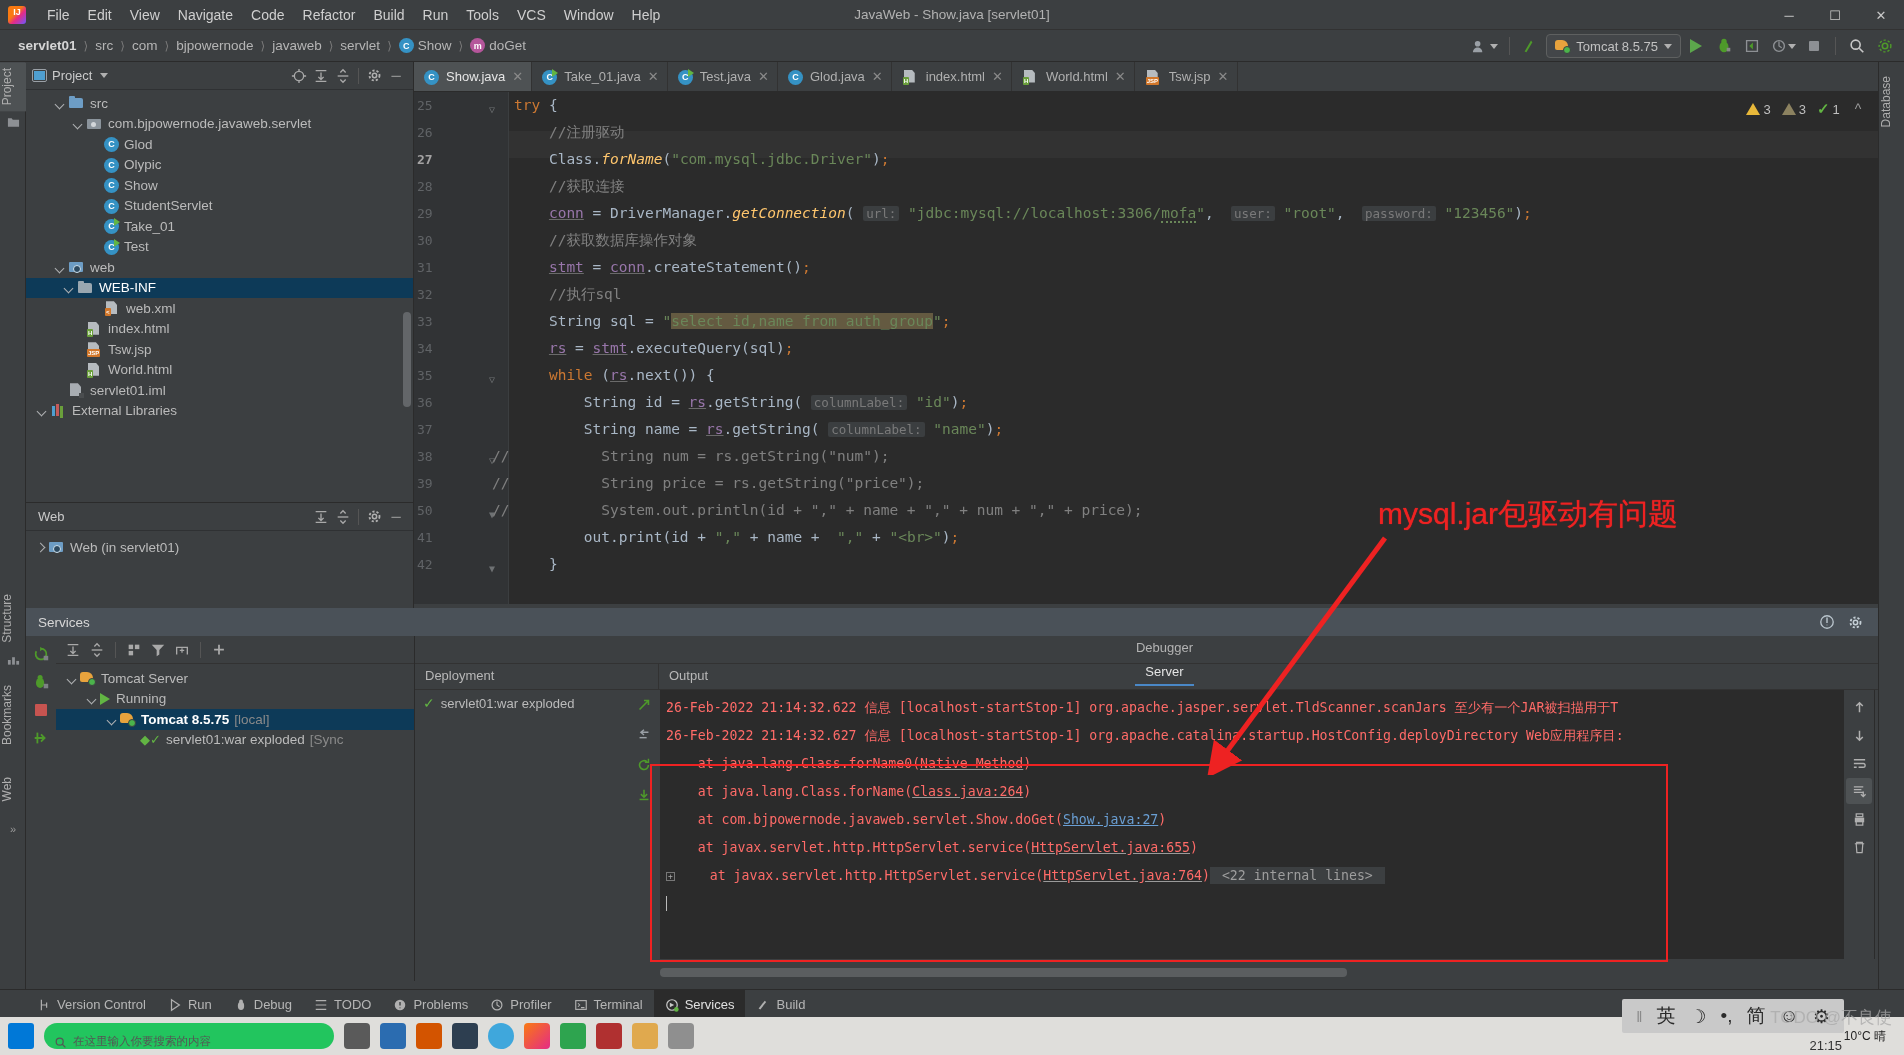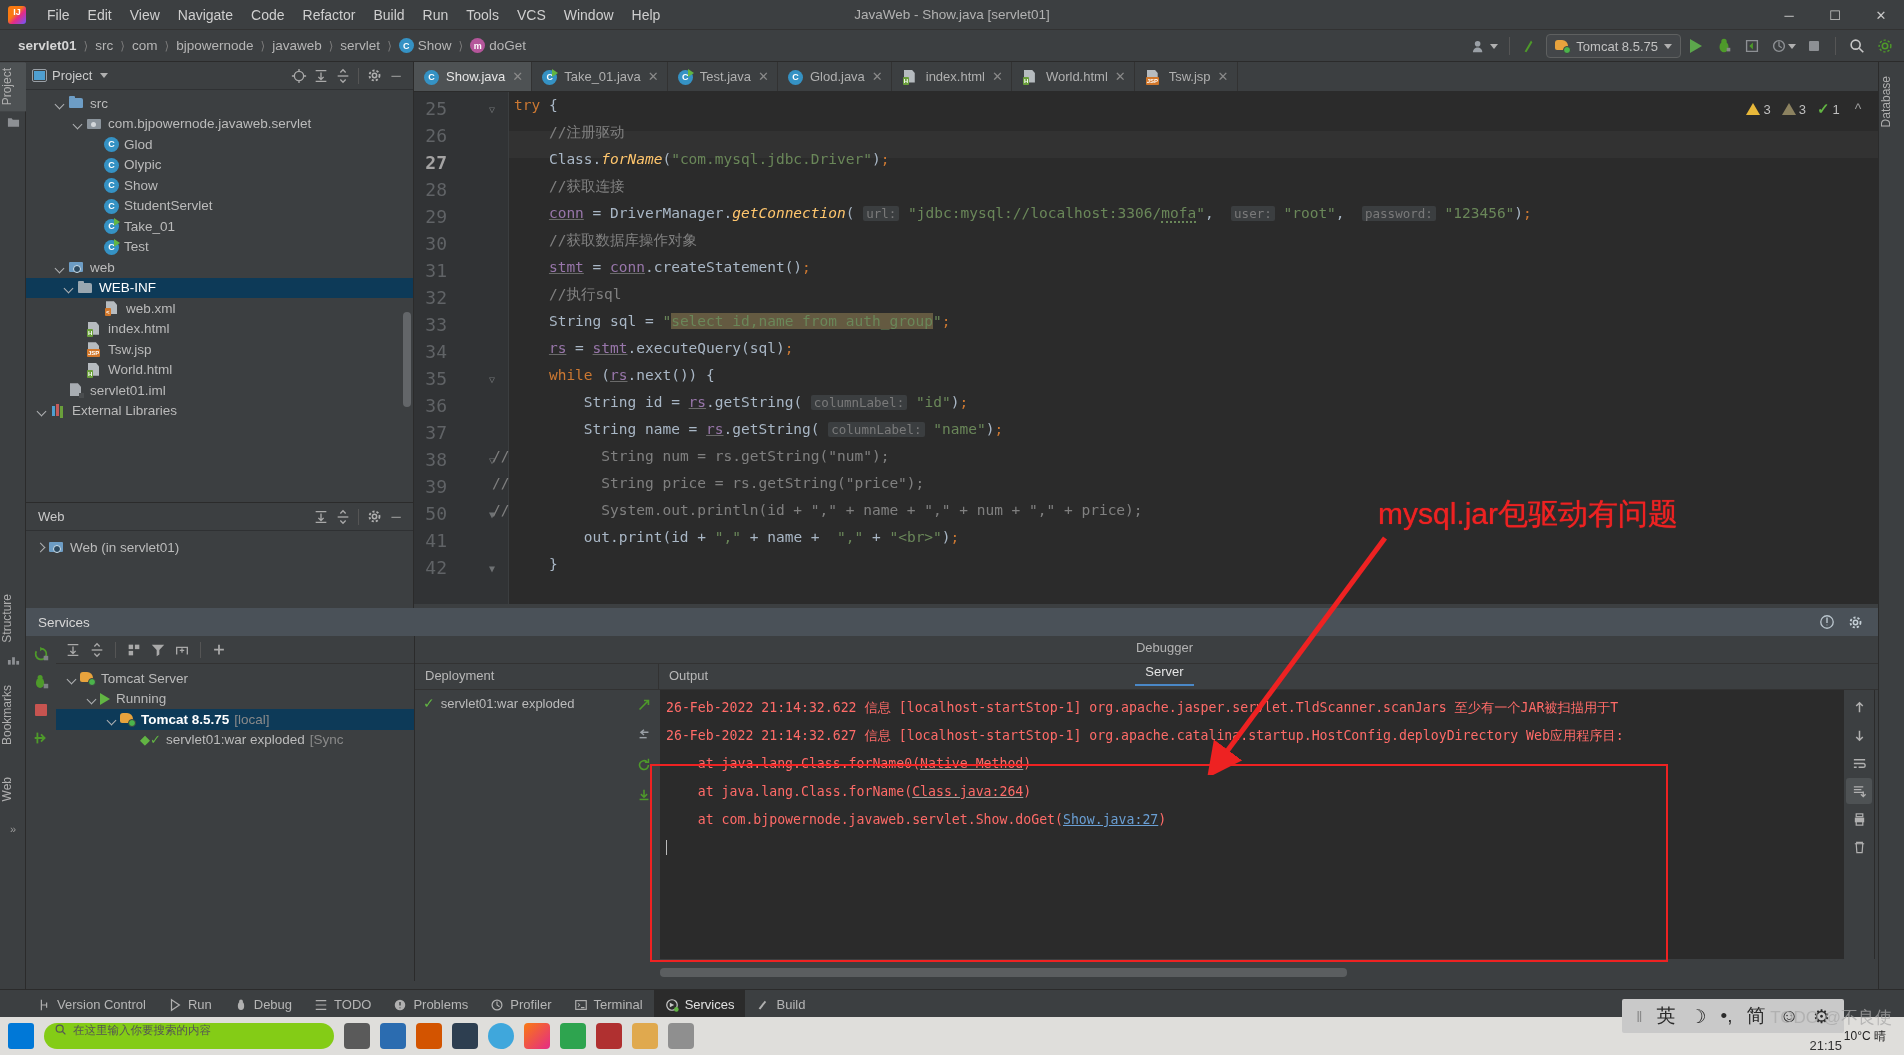--- a/index.html
+++ b/index.html
@@ -260,22 +260,22 @@
   .editor {
     position: absolute; left: 414px; top: 92px; width: 1490px; height: 512px;
     background: #2b2b2b; overflow: hidden;
     font-family: "DejaVu Sans Mono", monospace;
   }
   .gutter {
     position: absolute; left: 0; top: 0; width: 95px; height: 100%;
     background: #313335;
   }
   .lineno {
-    position: absolute; right: 62px; font-size: 18px; color: #606366;
-    text-align: right; width: 30px;
+    position: absolute; right: 62px; font-size: 13px; color: #606366;
+    text-align: left; width: 30px;
   }
   .lineno.cur { color: #a4a3a3; font-weight: bold; }
   .foldmark {
     position: absolute; left: 72px; width: 12px; height: 12px;
     color: #6e7173; font-size: 10px; text-align: center; line-height: 12px;
   }
   .gut-divider {
     position: absolute; left: 94px; top: 0; width: 1px; height: 100%;
     background: #3b3e40;
   }
@@ -1143,20 +1143,22 @@
           </svg>
       </div>
     </div>
 
     <div class="console" id="console">
         <div class="cl"><span>26-Feb-2022 21:14:32.622 信息 [localhost-startStop-1] org.apache.jasper.servlet.TldScanner.scanJars 至少有一个JAR被扫描用于T</span></div>
         <div class="cl"><span>26-Feb-2022 21:14:32.627 信息 [localhost-startStop-1] org.apache.catalina.startup.HostConfig.deployDirectory Web应用程序目:</span></div>
         <div class="cl"><span>    at java.lang.Class.forName0(</span><span class="ulink">Native Method</span><span>)</span></div>
         <div class="cl"><span>    at java.lang.Class.forName(</span><span class="ulink">Class.java:264</span><span>)</span></div>
         <div class="cl"><span>    at com.bjpowernode.javaweb.servlet.Show.doGet(</span><span class="link">Show.java:27</span><span>)</span></div>
+        <div class="cl"><span>    at javax.servlet.http.HttpServlet.service(</span><span class="ulink">HttpServlet.java:655</span><span>)</span></div>
+        <div class="cl"><span class="expander">+</span><span>    at javax.servlet.http.HttpServlet.service(</span><span class="ulink">HttpServlet.java:764</span><span>)</span><span class="inl"> &lt;22 internal lines&gt; </span></div>
         <div class="cl"><span style="border-left:1px solid #bbb;padding-left:1px">&nbsp;</span></div>
       </div>
 
     <div class="hscroll">
       <div class="thumb"></div>
     </div>
 
     <div class="console-right">
       <div class="cr-col">
         <div class="crbtn">
@@ -1283,21 +1285,21 @@
     <span class="ime-item">•,</span>
     <span class="ime-item">简</span>
     <span class="ime-item">☺</span>
     <span class="ime-item">⚙</span>
   </div>
 
   <div class="watermark">TODO @不良使</div>
 
   <div class="taskbar-full">
     <div class="tb-ico" style="background:#0078d7;border-radius:3px"></div>
-    <div style="width:290px;height:26px;background:#84cc16;border-radius:13px;display:flex;align-items:flex-start;padding-left:10px;gap:6px">
+    <div style="width:290px;height:26px;background:#22c55e;border-radius:13px;display:flex;align-items:flex-end;padding-left:10px;gap:6px">
       <svg width="13" height="13" viewBox="0 0 16 16">
           <circle cx="7" cy="7" r="4.3" fill="none" stroke="#555" stroke-width="1.5"></circle>
           <path d="M10.2 10.2L14 14" stroke="#555" stroke-width="1.5"></path>
         </svg>
       <span style="font-size:11.5px;color:#555;white-space:nowrap">在这里输入你要搜索的内容</span>
     </div>
     <div class="tb-ico" style="background:#5a5a5a;border-radius:4px"></div>
     <div class="tb-ico" style="background:#2b6cb0"></div>
     <div class="tb-ico" style="background:#d35400"></div>
     <div class="tb-ico" style="background:#2d3e50"></div>

